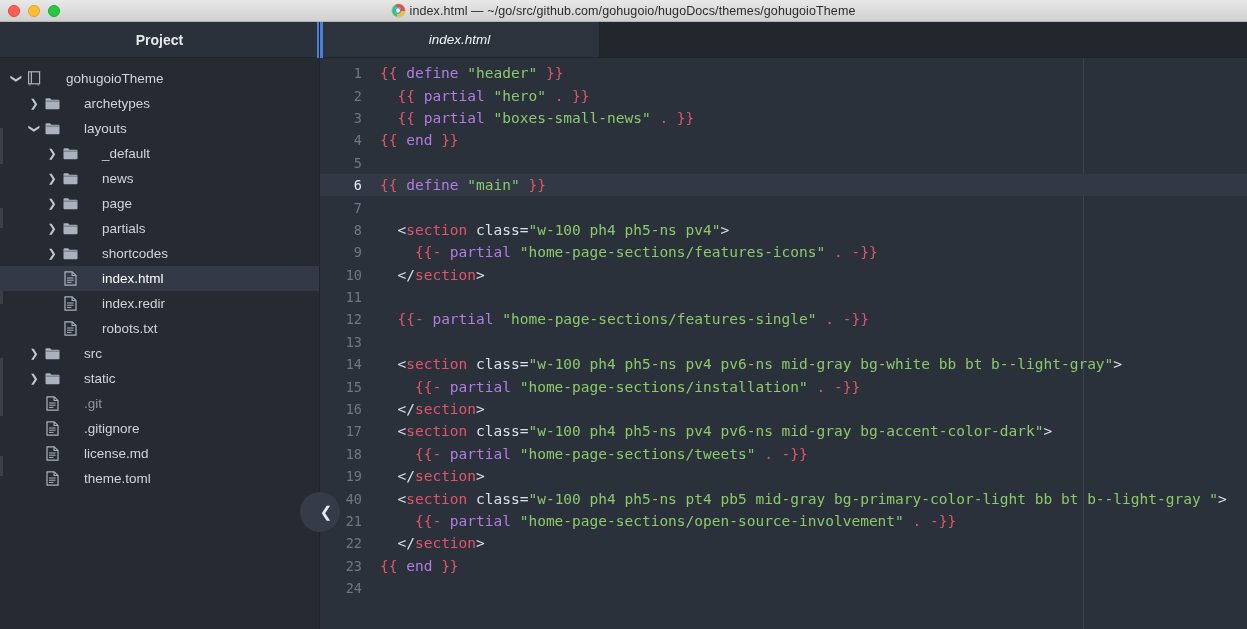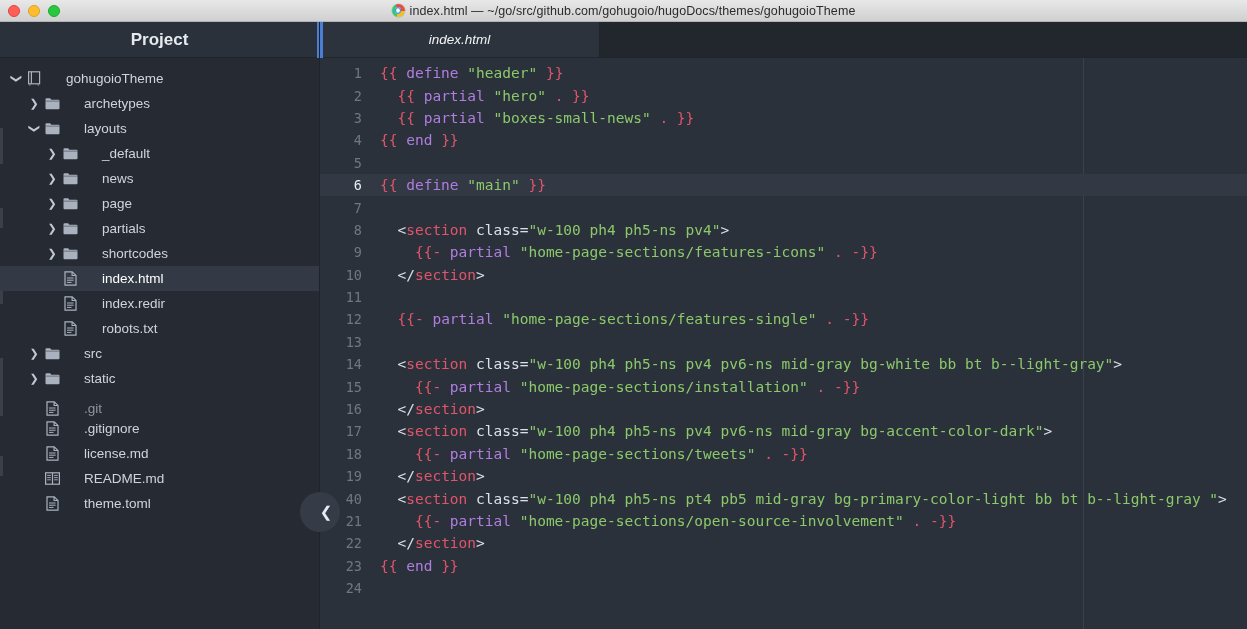--- a/index.html
+++ b/index.html
@@ -64,32 +64,32 @@
     border-right: 1px solid #1f242b;
   }
   .sidebar::after {
     content: ""; position: absolute; right: 0; top: 0; width: 2px; height: 36px;
     background: #4a7dd4;
   }
   .side-header {
     height: 36px; flex: 0 0 36px;
     display: flex; align-items: center; justify-content: center;
     background: #2b313a;
-    color: #e6e9ee; font-size: 17px; font-weight: bold;
+    color: #e6e9ee; font-size: 14px; font-weight: bold;
     border-bottom: 1px solid #20252c;
   }
   .tree { flex: 1; padding-top: 8px; overflow: hidden; }
 
   .row {
     height: 25px; display: flex; align-items: center;
     color: #cfd4dc; font-size: 13.5px; white-space: nowrap;
     cursor: default; position: relative;
   }
   .row.selected { background: #333a45; color: #ffffff; }
-  .row.dim { color: #8d95a1; align-items: flex-end; }
+  .row.dim { color: #8d95a1; }
   .row .twisty {
     width: 16px; flex: 0 0 16px; text-align: center;
     color: #c3c9d3; font-size: 11px; line-height: 1;
   }
   .row .twisty.none { visibility: hidden; }
   .row .ico { width: 20px; flex: 0 0 20px; display: flex; align-items: center; justify-content: center; }
   .row .lbl { margin-left: 22px; }
 
   
   .d0 { padding-left: 8px; }
@@ -385,38 +385,20 @@
                 <path d="M1 .8h7.2L12 4.4V14.2H1z" fill="none" stroke="#aab2bf" stroke-width="1.2"></path>
                 <path d="M8.1 .9v3.6H11.8" fill="none" stroke="#aab2bf" stroke-width="1.2"></path>
                 <g stroke="#aab2bf" stroke-width="1">
                   <line x1="3" y1="7" x2="9.6" y2="7"></line>
                   <line x1="3" y1="9.2" x2="9.6" y2="9.2"></line>
                   <line x1="3" y1="11.4" x2="7.5" y2="11.4"></line>
                 </g>
               </svg>
             </span>
             <span class="lbl">license.md</span>
-          </div>
-          <div class="row d1">
-            <span class="twisty none"></span>
-            <span class="ico">
-              <svg class="g" width="15" height="13" viewBox="0 0 15 13">
-                <rect x="0.6" y="0.8" width="13.8" height="11.4" fill="none" stroke="#aab2bf" stroke-width="1.2"></rect>
-                <line x1="7.5" y1="0.8" x2="7.5" y2="12.2" stroke="#aab2bf" stroke-width="1.2"></line>
-                <g stroke="#aab2bf" stroke-width=".9">
-                  <line x1="2.2" y1="3.4" x2="5.9" y2="3.4"></line>
-                  <line x1="2.2" y1="5.6" x2="5.9" y2="5.6"></line>
-                  <line x1="2.2" y1="7.8" x2="5.9" y2="7.8"></line>
-                  <line x1="9.1" y1="3.4" x2="12.8" y2="3.4"></line>
-                  <line x1="9.1" y1="5.6" x2="12.8" y2="5.6"></line>
-                  <line x1="9.1" y1="7.8" x2="12.8" y2="7.8"></line>
-                </g>
-              </svg>
-            </span>
-            <span class="lbl">README.md</span>
           </div>
           <div class="row d1">
             <span class="twisty none"></span>
             <span class="ico">
               <svg class="g" width="13" height="15" viewBox="0 0 13 15">
                 <path d="M1 .8h7.2L12 4.4V14.2H1z" fill="none" stroke="#aab2bf" stroke-width="1.2"></path>
                 <path d="M8.1 .9v3.6H11.8" fill="none" stroke="#aab2bf" stroke-width="1.2"></path>
                 <g stroke="#aab2bf" stroke-width="1">
                   <line x1="3" y1="7" x2="9.6" y2="7"></line>
                   <line x1="3" y1="9.2" x2="9.6" y2="9.2"></line>

